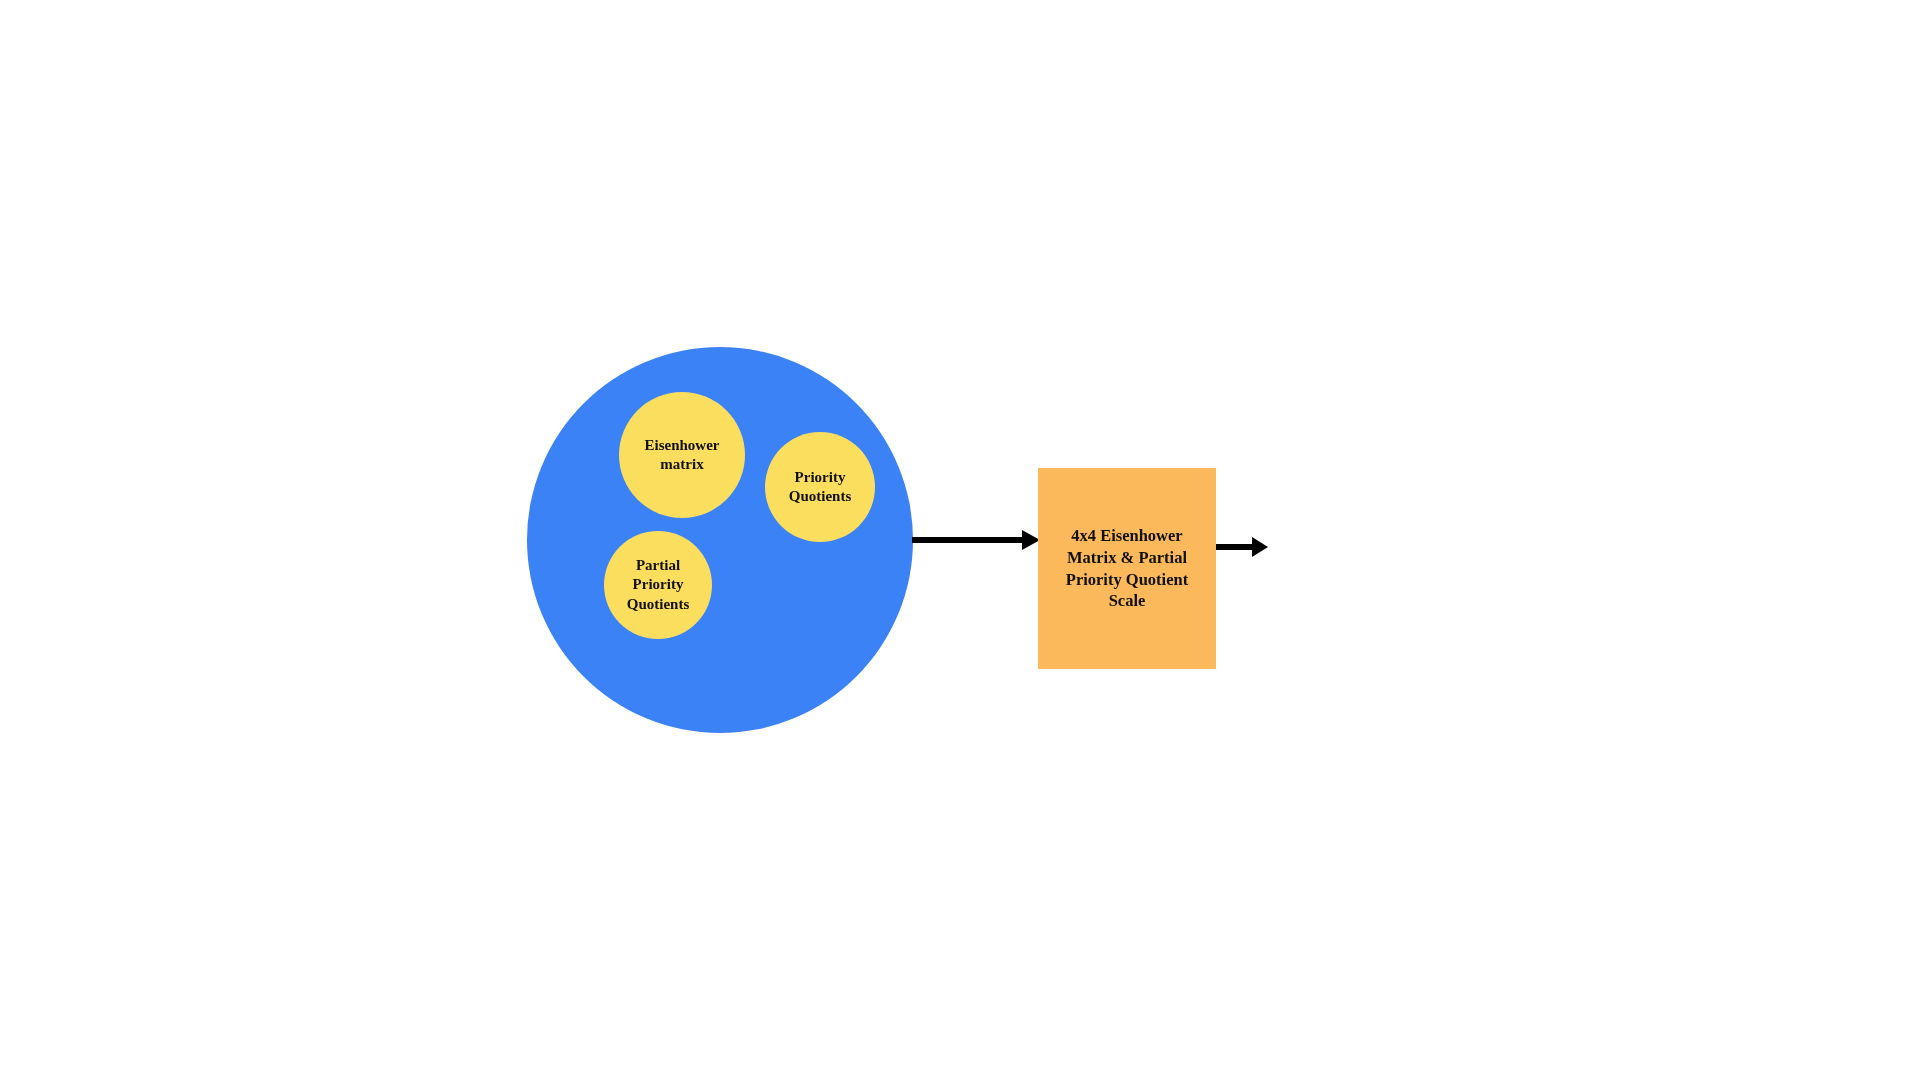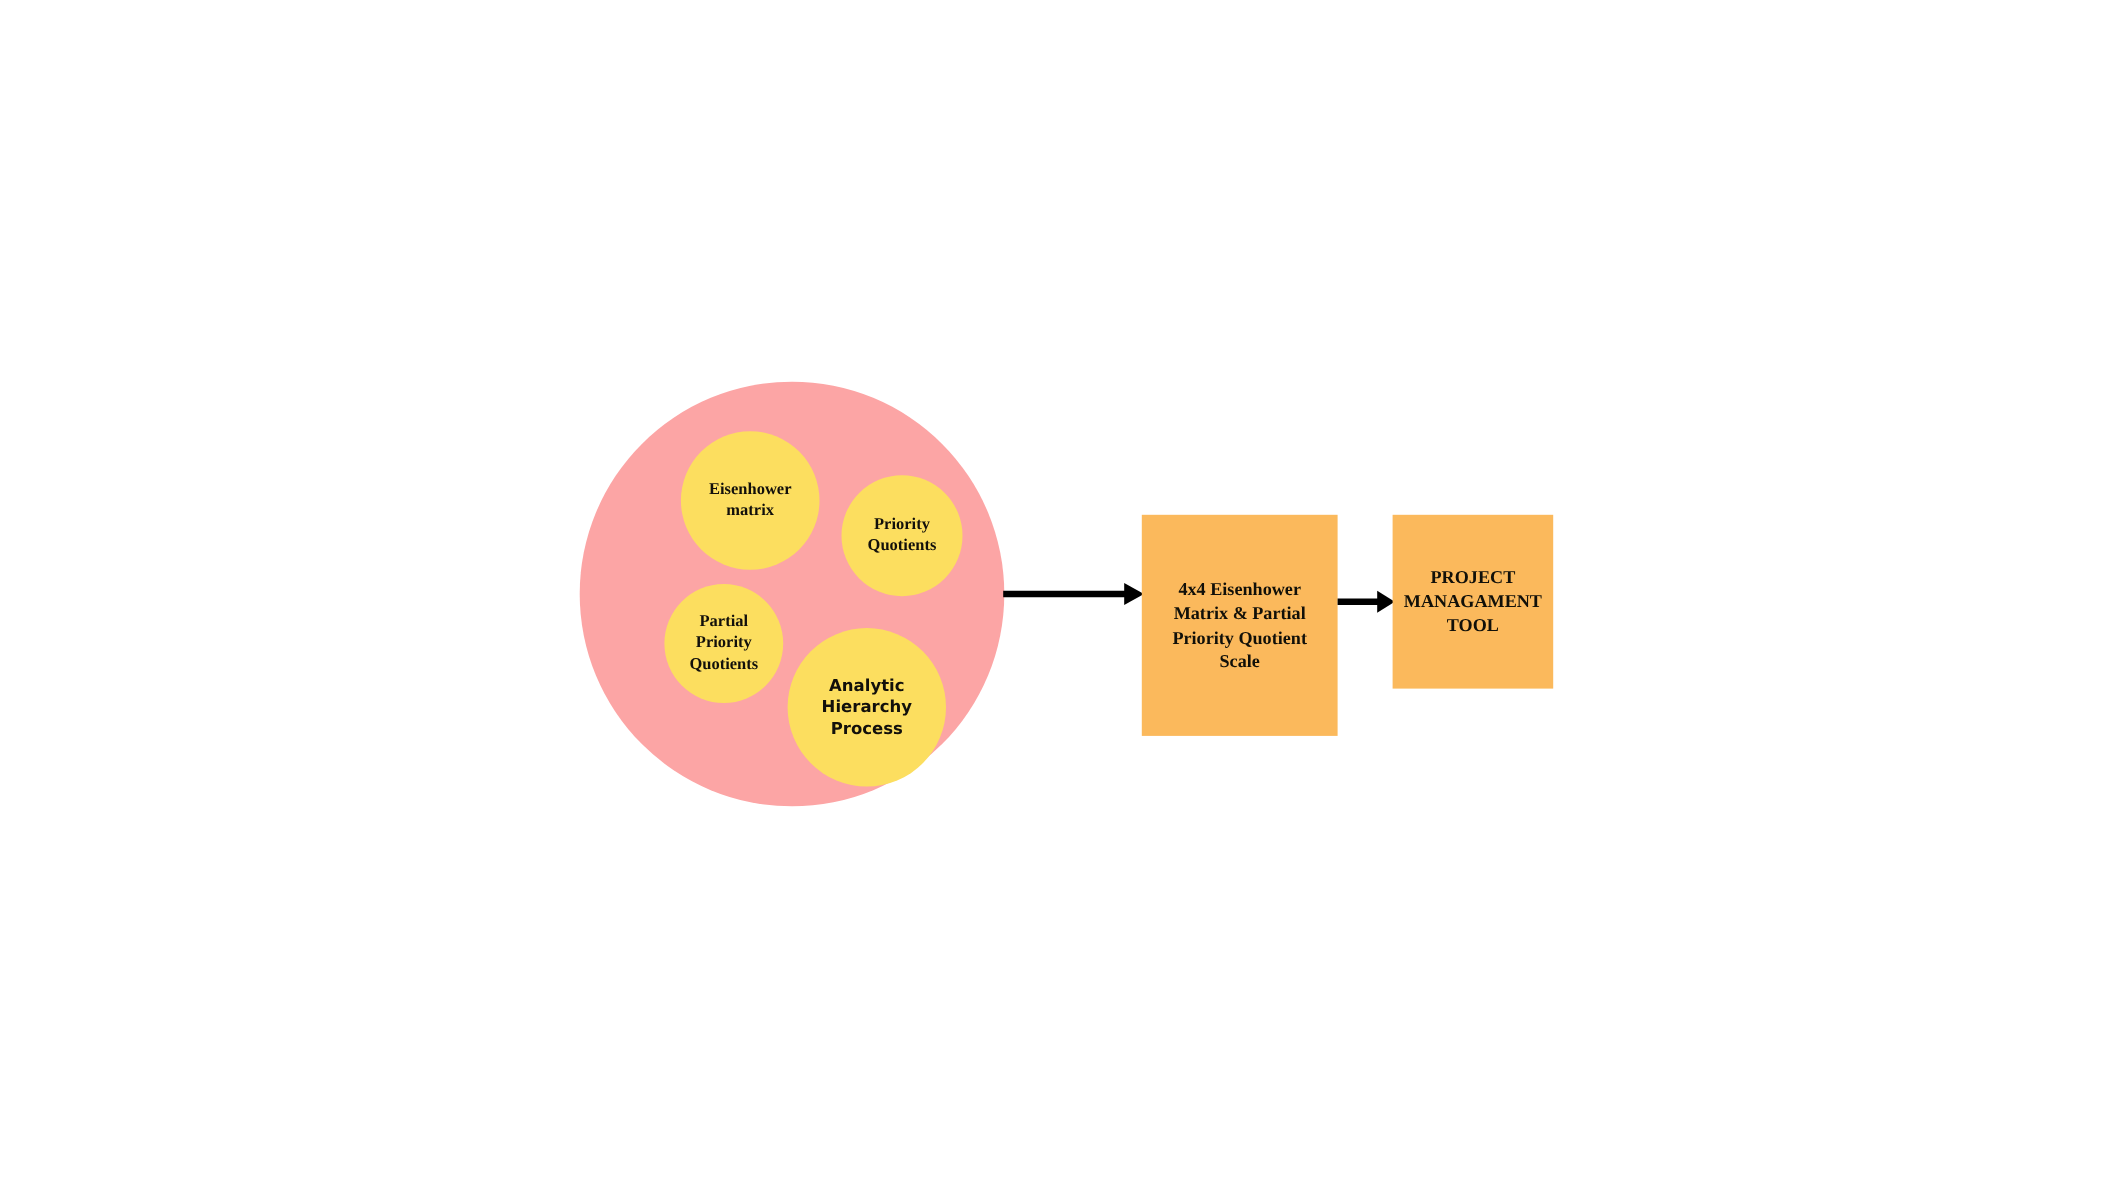--- a/index.html
+++ b/index.html
@@ -18,21 +18,21 @@
     position: relative;
     width: 1920px;
     height: 1080px;
     background: #ffffff;
   }
 
   
   .group-circle {
     position: absolute;
     border-radius: 50%;
-    background: #fca5a5;
+    background: #3b82f6;
   }
 
   
   .bubble {
     position: absolute;
     border-radius: 50%;
     background: #FCDE5F;
     display: flex;
     align-items: center;
     justify-content: center;
@@ -101,25 +101,20 @@
       <span class="bubble-label serif-label">Priority
 Quotients</span>
     </div>
 
     <div class="bubble" style="left:77px; top:184px; width:108px; height:108px;">
       <span class="bubble-label serif-label">Partial
 Priority
 Quotients</span>
     </div>
 
-    <div class="bubble" style="left:189px; top:224px; width:144px; height:144px;">
-      <span class="bubble-label sans-label">Analytic
-Hierarchy
-Process</span>
-    </div>
   </div>
 
   <div class="arrow" style="left:912px; top:528px; width:128px;">
     <svg width="128" height="24" viewBox="0 0 128 24" aria-hidden="true">
       <line x1="0" y1="12" x2="112" y2="12" stroke="#000000" stroke-width="6"></line>
       <polygon points="110,2 128,12 110,22" fill="#000000"></polygon>
     </svg>
   </div>
 
   <div class="proc-box" style="left:1038px; top:468px; width:178px; height:201px;">
@@ -129,19 +124,14 @@
 Scale</span>
   </div>
 
   <div class="arrow" style="left:1216px; top:535px; width:52px;">
     <svg width="52" height="24" viewBox="0 0 52 24" aria-hidden="true">
       <line x1="0" y1="12" x2="38" y2="12" stroke="#000000" stroke-width="6"></line>
       <polygon points="36,2 52,12 36,22" fill="#000000"></polygon>
     </svg>
   </div>
 
-  <div class="proc-box" style="left:1266px; top:468px; width:146px; height:158px;">
-    <span class="box-label">PROJECT
-MANAGAMENT
-TOOL</span>
-  </div>
 
 </div>
 
 </body></html>

